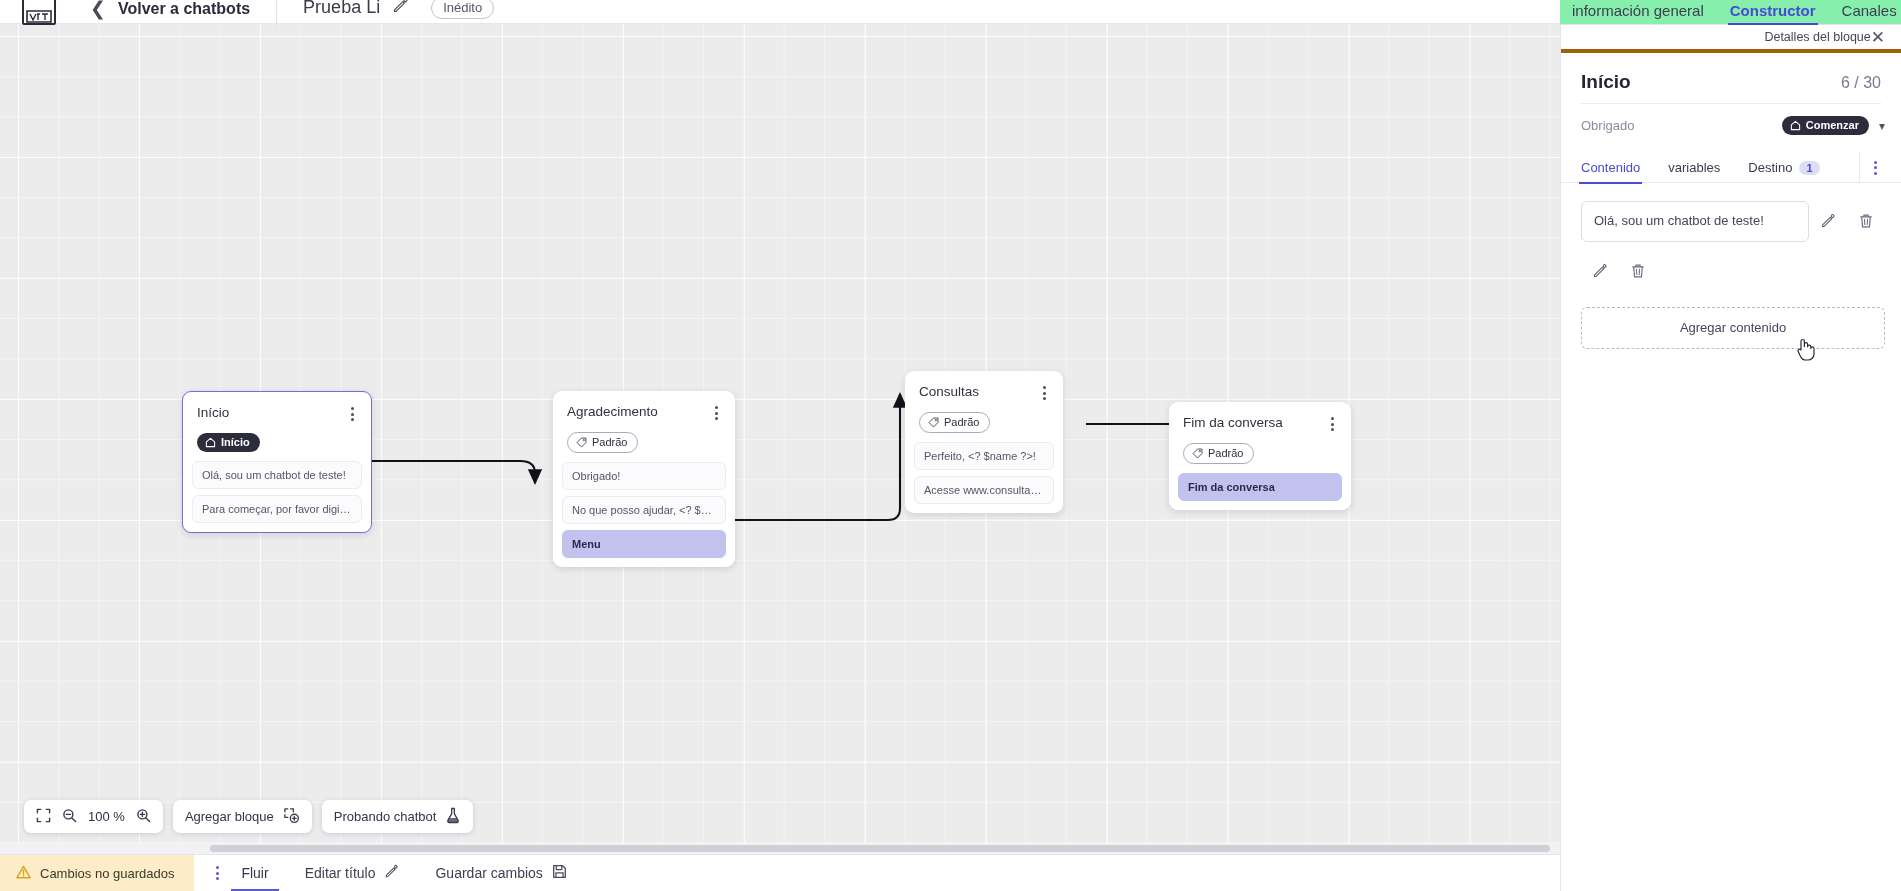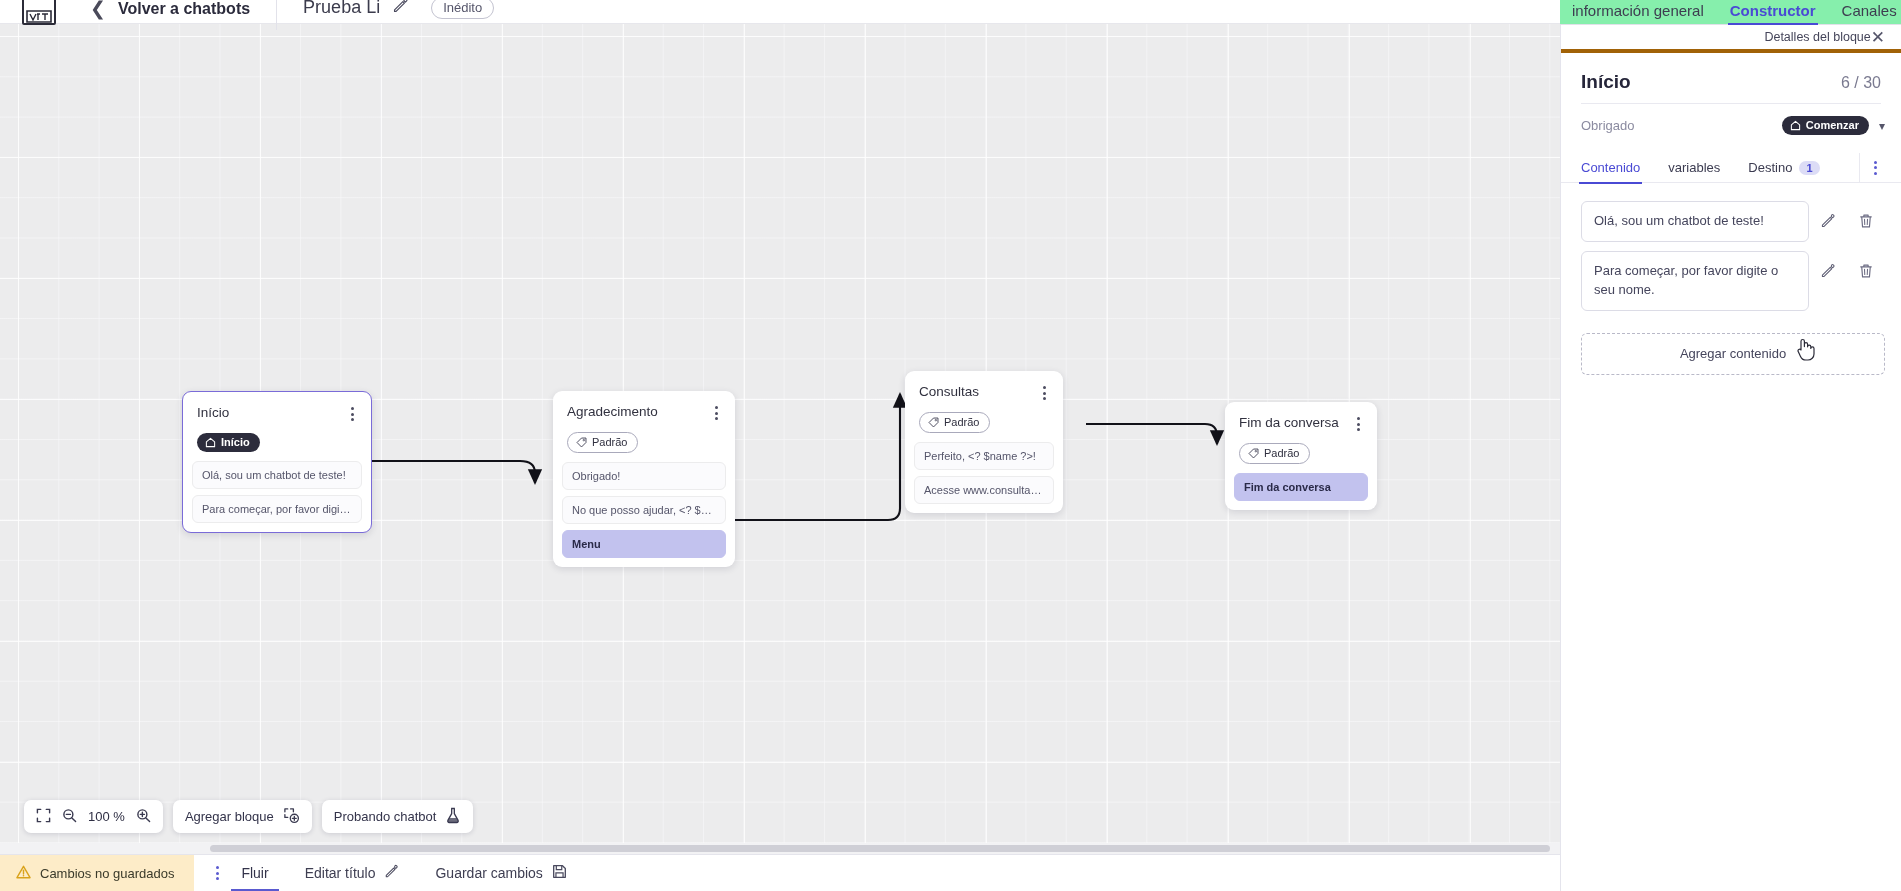--- a/index.html
+++ b/index.html
@@ -334,21 +334,21 @@
           </svg>
           <span>Padrão</span>
         </div>
       </div>
       <div class="node-body">
         <div class="msg">Perfeito, &lt;? $name ?&gt;!</div>
         <div class="msg">Acesse www.consultas.com par...</div>
       </div>
     </div>
 
-    <div class="node" style="left:1225px; top:378px; width:152px;">
+    <div class="node" style="left:1169px; top:378px; width:182px;">
       <div class="node-head">
         <div class="node-title-row">
           <div class="node-title">Fim da conversa</div>
           <div class="kebab">
               <i></i>
               <i></i>
               <i></i>
             </div>
         </div>
         <div class="tag light">
@@ -513,21 +513,20 @@
           <span class="act-btn">
             <svg width="16" height="16" viewBox="0 0 18 18">
               <path d="M2.6 4.4 L15.4 4.4 M6.6 4.4 L6.6 2.4 L11.4 2.4 L11.4 4.4 M4.2 4.4 L5.1 15.6 L12.9 15.6 L13.8 4.4" fill="none" stroke="#6b6b82" stroke-width="1.3" stroke-linejoin="round"></path>
               <path d="M7.3 7 L7.6 13 M10.7 7 L10.4 13" stroke="#6b6b82" stroke-width="1.2" stroke-linecap="round"></path>
             </svg>
           </span>
         </div>
       </div>
 
       <div class="content-row">
-        <div class="content-box">Para começar, por favor digite o seu nome.</div>
         <div class="row-actions">
           <span class="act-btn">
             <svg width="16" height="16" viewBox="0 0 20 20">
               <path d="M3 15.2 L3 17 L4.8 17 L14.6 7.2 L12.8 5.4 Z M14 4.2 L15.8 6 L17.2 4.6 A1.2 1.2 0 0 0 17.2 2.9 L16.5 2.2 A1.2 1.2 0 0 0 14.8 2.2 Z" fill="none" stroke="#5c5c72" stroke-width="1.3" stroke-linejoin="round"></path>
             </svg>
           </span>
           <span class="act-btn">
             <svg width="16" height="16" viewBox="0 0 18 18">
               <path d="M2.6 4.4 L15.4 4.4 M6.6 4.4 L6.6 2.4 L11.4 2.4 L11.4 4.4 M4.2 4.4 L5.1 15.6 L12.9 15.6 L13.8 4.4" fill="none" stroke="#6b6b82" stroke-width="1.3" stroke-linejoin="round"></path>
               <path d="M7.3 7 L7.6 13 M10.7 7 L10.4 13" stroke="#6b6b82" stroke-width="1.2" stroke-linecap="round"></path>

